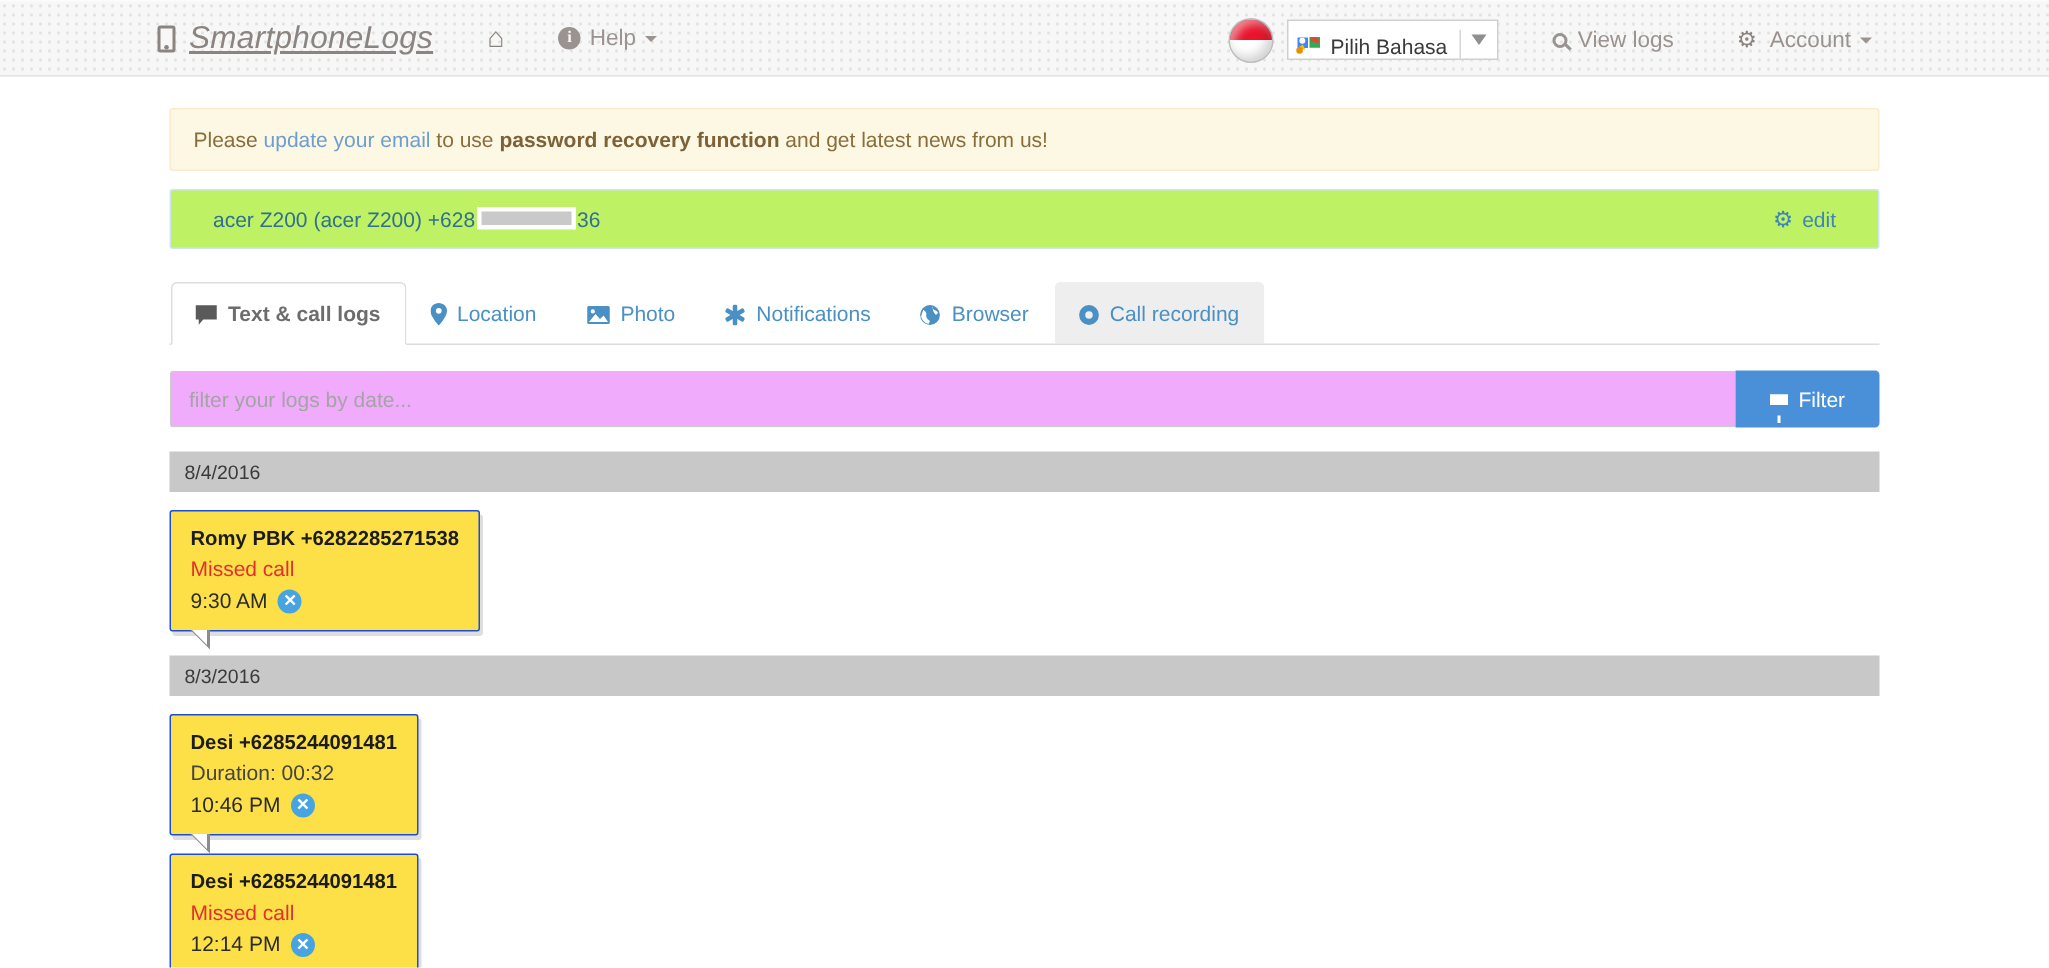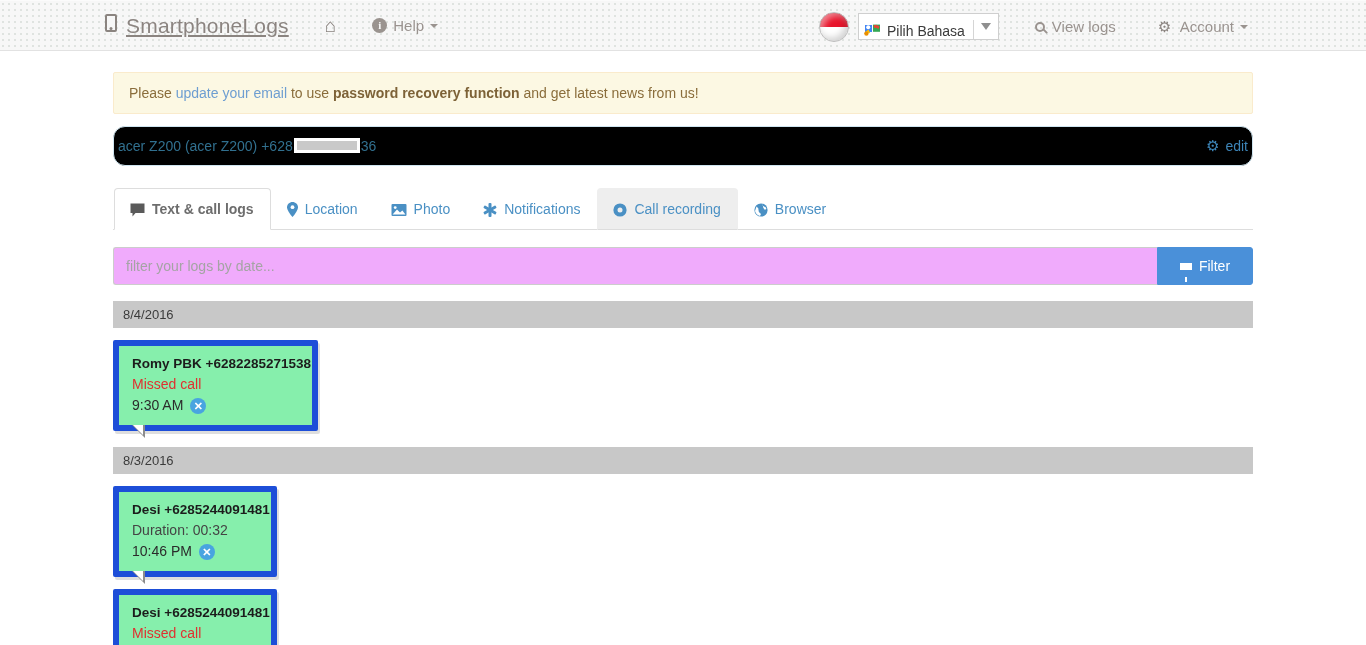--- a/index.html
+++ b/index.html
@@ -22,22 +22,22 @@
     background-image:
       radial-gradient(#dfe3e0 0.9px, transparent 1px);
     background-size: 6px 6px;
     border-bottom: 1px solid #e2e2e2;
     border-top: 1px solid #fbfbfb;
     display: flex;
     align-items: center;
   }
   .nav-left { display: flex; align-items: center; margin-left: 105px; }
   .brand {
-    display: flex; 
-    font-size: 21px; color: #8b8480; letter-spacing: .2px;
+    display: flex; align-items: center;
+    font-size: 21px; color: #8b8480; letter-spacing: .2px; font-style: italic;
   }
   .brand .phone-glyph {
     width: 12px; height: 18px;
     border: 2px solid #8b8480;
     border-radius: 2px;
     margin-right: 9px;
     position: relative;
     background: #f7f7f7;
   }
   .brand .phone-glyph:after {
@@ -122,27 +122,27 @@
     color: #8a6d3b;
     padding: 12px 15px;
     font-size: 14px;
     border-radius: 2px;
   }
   .alert-warn a { color: #6e9ed1; text-decoration: none; text-align: right; }
   .alert-warn b { font-weight: bold; color: #7d6237; }
 
   .device-bar {
     margin-top: 12px;
-    background: #000000;
+    background: #bef264;
     border: 1px solid #cfe5f0;
     color: #31708f;
-    padding: 10px 4px;
+    padding: 10px 28px;
     font-size: 14px;
     display: flex; align-items: center; justify-content: space-between;
-    border-radius: 12px;
+    border-radius: 2px;
   }
   .device-name { position: relative; }
   .redaction {
     display:inline-block; vertical-align:middle;
     width: 66px; height: 15px; background:#c9c9c9;
     border: 3px solid #ffffff;
     margin: 0 1px;
     position: relative; top: -1px;
   }
   .edit-link { color:#3d85b8; text-decoration:none; display:flex; align-items:center; font-size:14px;}
@@ -226,24 +226,24 @@
     margin-top: 16px;
     background: #c8c8c8;
     color: #3b3b3b;
     font-size: 13px;
     padding: 6px 10px;
   }
   .msg-wrap { padding-top: 12px; }
   .bubble {
     display: inline-block;
     position: relative;
-    background: #86efac;
-    border: 6px solid #1d4ed8;
+    background: #fde047;
+    border: 1px solid #1d4ed8;
     border-radius: 2px;
-    padding: 8px 1px 9px 13px;
+    padding: 8px 13px 9px 13px;
     box-shadow: 2px 3px 0 rgba(0,0,0,.13);
     min-width: 150px;
   }
   .bubble:before {
     content: "";
     position: absolute;
     left: 13px; bottom: -13px;
     border-left: 13px solid transparent;
     border-right: 0 solid transparent;
     border-top: 13px solid #8c8c8c;
@@ -374,39 +374,39 @@
             <g fill="#4a90c4" transform="translate(7,7)">
               <rect x="-1.5" y="-7" width="3" height="14" rx="1"></rect>
               <rect x="-1.5" y="-7" width="3" height="14" rx="1" transform="rotate(60)"></rect>
               <rect x="-1.5" y="-7" width="3" height="14" rx="1" transform="rotate(120)"></rect>
             </g>
           </svg>
       </span>
       <span>Notifications</span>
     </a>
 
-    <a class="tab hovered" href="#">
-      <span class="ticon">
-        <svg width="14" height="14" viewBox="0 0 14 14">
-            <circle cx="7" cy="7" r="6.6" fill="#4a90c4"></circle>
-            <circle cx="7" cy="7" r="2.5" fill="#eeeeee"></circle>
-          </svg>
-      </span>
-      <span>Call recording</span>
-    </a>
-
     <a class="tab" href="#">
       <span class="ticon">
         <svg width="14" height="14" viewBox="0 0 14 14">
             <circle cx="7" cy="7" r="6.6" fill="#4a90c4"></circle>
             <path d="M2.5 3.5 Q5 5 4.5 7 T7 11 L6 13 Q2 12 1 8Z" fill="#fff"></path>
             <path d="M9 1.2 Q8 3 10 3.6 T12.4 5.5 L11 7 Q9.5 5.5 9 4Z" fill="#fff"></path>
           </svg>
       </span>
       <span>Browser</span>
+    </a>
+
+    <a class="tab hovered" href="#">
+      <span class="ticon">
+        <svg width="14" height="14" viewBox="0 0 14 14">
+            <circle cx="7" cy="7" r="6.6" fill="#4a90c4"></circle>
+            <circle cx="7" cy="7" r="2.5" fill="#eeeeee"></circle>
+          </svg>
+      </span>
+      <span>Call recording</span>
     </a>
   </div>
 
   <div class="filter-row">
     <input class="filter-input" type="text" placeholder="filter your logs by date..." style="">
     <button class="filter-btn">
       <span class="funnel"></span>
       <span>Filter</span>
     </button>
   </div>

